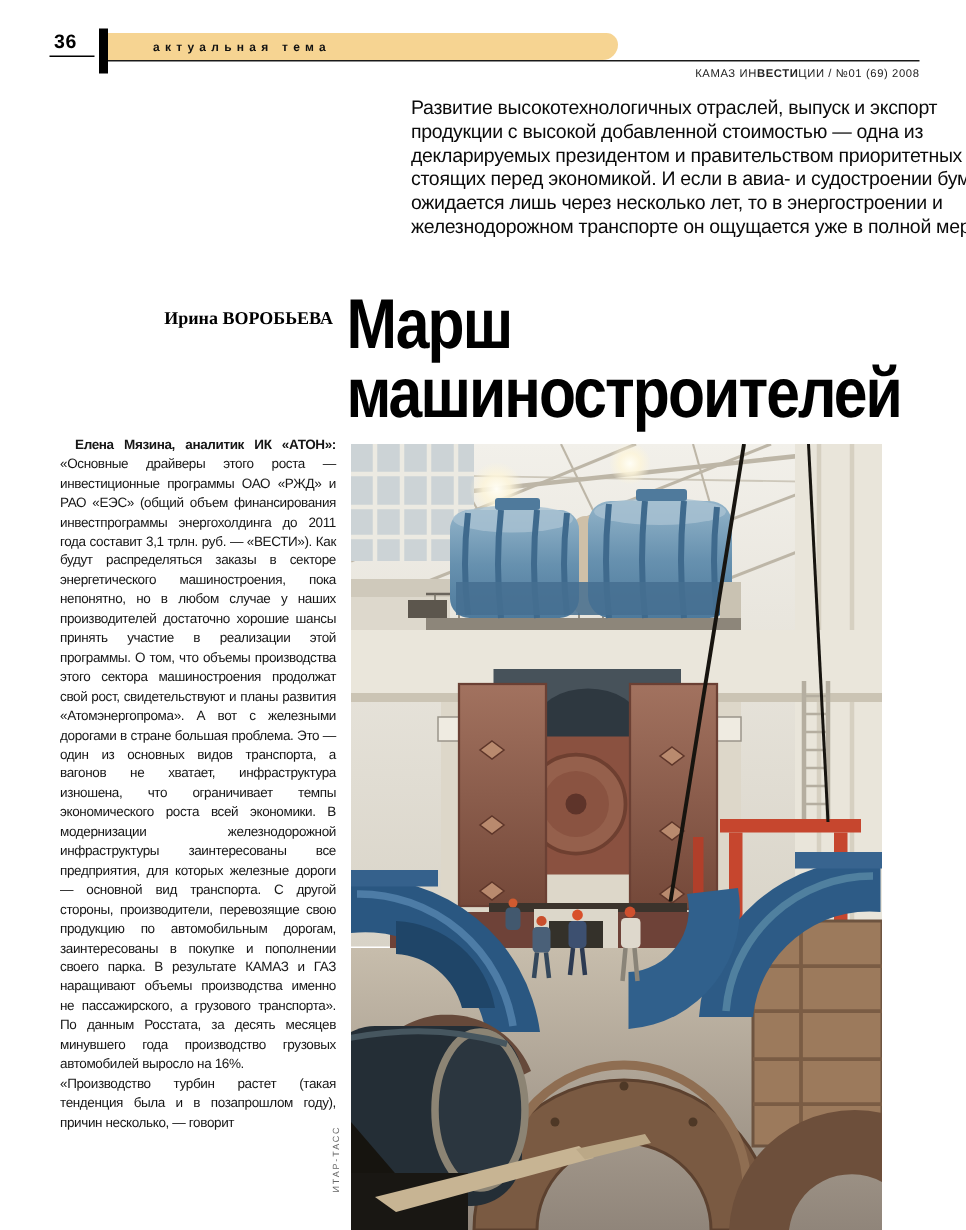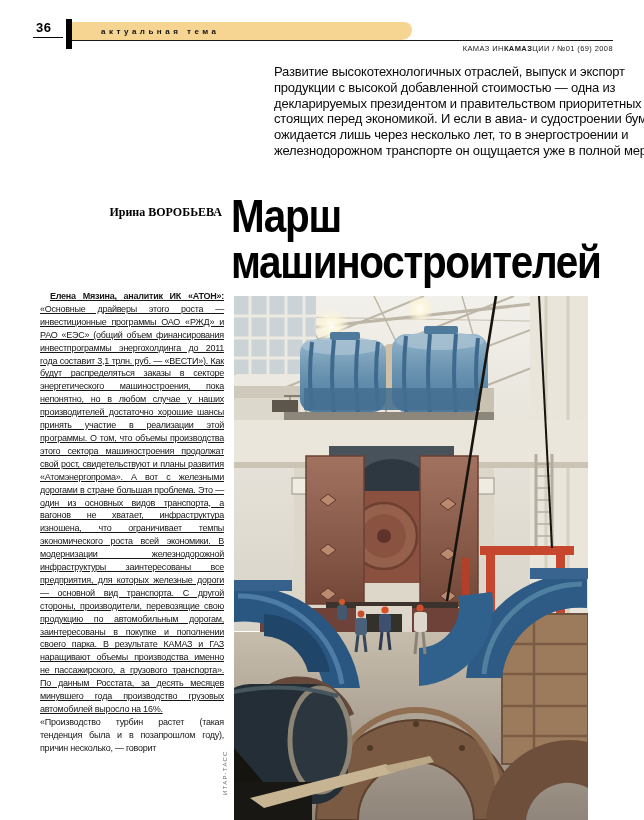--- a/index.html
+++ b/index.html
@@ -8,54 +8,54 @@
     font-family:"Liberation Sans", sans-serif; overflow:hidden; color:#000;
   }
   
   .pagenum { position:absolute; left:36px; top:20px; font-size:13px; font-weight:bold; letter-spacing:.5px; }
   .pagenum-rule { position:absolute; left:33px; top:37px; width:30px; height:1px; background:#000; }
   .hdr-block { position:absolute; left:66px; top:19px; width:6px; height:30px; background:#000; }
   .section-bar {
     position:absolute; left:72px; top:22px; width:340px; height:18px;
     background:#F6D492; border-radius:0 12px 16px 0; display:flex; align-items:center;
   }
-  .section-bar .lbl { font-size:8px; font-weight:bold; letter-spacing:3.5px; color:#111;margin-left:29px; }
+  .section-bar .lbl { font-size:8px; font-weight:bold; letter-spacing:3.5px; padding-left:30px; color:#111; }
   .hdr-rule { position:absolute; left:72px; top:40px; width:541px; height:1px; background:#1a1a1a; }
   .journal { position:absolute; top:44px; right:31px; font-size:7.5px; color:#222; letter-spacing:.4px; }
   
   .lead { position:absolute; left:230px; top:64px; width:408px; font-size:13px; line-height:15.8px; letter-spacing:-.2px; color:#0a0a0a;margin-left:44px; }
   
   .byline { position:absolute; left:30px; top:205px; width:192px; text-align:right;
             font-family:"Liberation Serif", serif; font-weight:bold; font-size:12px; }
   .headline { position:absolute; left:231px; top:193px; font-weight:bold; font-size:47px; line-height:46px;
               letter-spacing:-1.5px; transform:scaleX(.86); transform-origin:left top; white-space:nowrap; }
   
   .column { position:absolute; left:40px; top:290px; width:184px; font-size:9px; line-height:12.9px;
             letter-spacing:-.25px; text-align:justify; color:#161616; }
   .column p { margin:0; }
-  .column p.indent { text-indent:10px;text-decoration:underline; }
+  .column p.indent { text-indent:10px; }
   .column h3 { margin:9px 0 2px 0; font-size:11.5px; letter-spacing:-.2px; color:#000; }
   
   .photo { position:absolute; left:234px; top:296px; width:354px; height:524px; display:block; }
   .credit { position:absolute; left:222px; top:795px; transform:rotate(-90deg); transform-origin:left top;
             font-size:6px; letter-spacing:1.2px; color:#666; white-space:nowrap; }
 </style>
 </head>
 <body>
 
 <div class="page">
 
   <div class="pagenum">36</div>
   <div class="pagenum-rule"></div>
   <div class="hdr-block"></div>
   <div class="section-bar">
     <span class="lbl">актуальная тема</span>
   </div>
   <div class="hdr-rule"></div>
-  <div class="journal"><span>КАМАЗ ИН</span><b>КАМАЗ</b><span>ЦИИ / №01 (69) 2008</span></div>
+  <div class="journal"><span>КАМАЗ ИН</span><b>ВЕСТИ</b><span>ЦИИ / №01 (69) 2008</span></div>
 
   <div class="lead">Развитие высокотехнологичных отраслей, выпуск и экспорт продукции с высокой добавленной стоимостью — одна из декларируемых президентом и правительством приоритетных задач, стоящих перед экономикой. И если в авиа- и судостроении бум ожидается лишь через несколько лет, то в энергостроении и железнодорожном транспорте он ощущается уже в полной мере.</div>
 
   <div class="byline">Ирина ВОРОБЬЕВА</div>
   <div class="headline">
     <div>Марш</div>
     <div>машиностроителей</div>
   </div>
 
   <div class="column">

